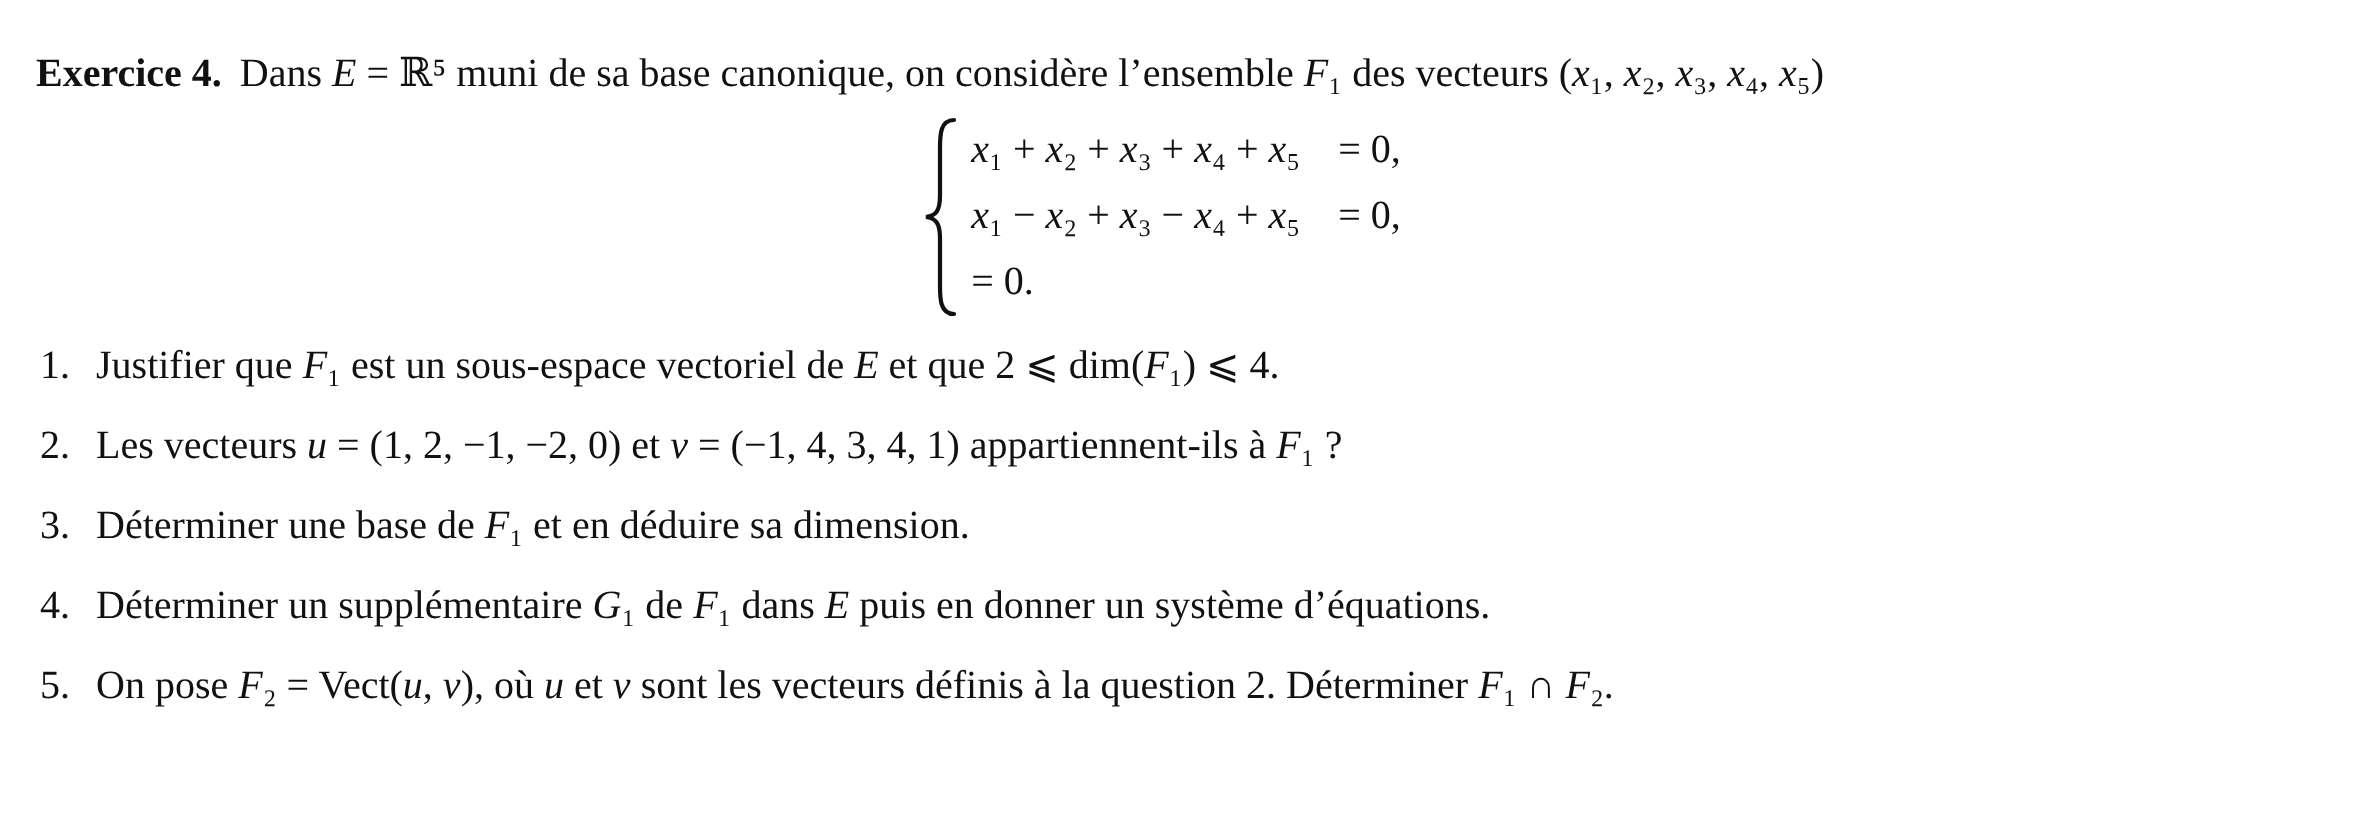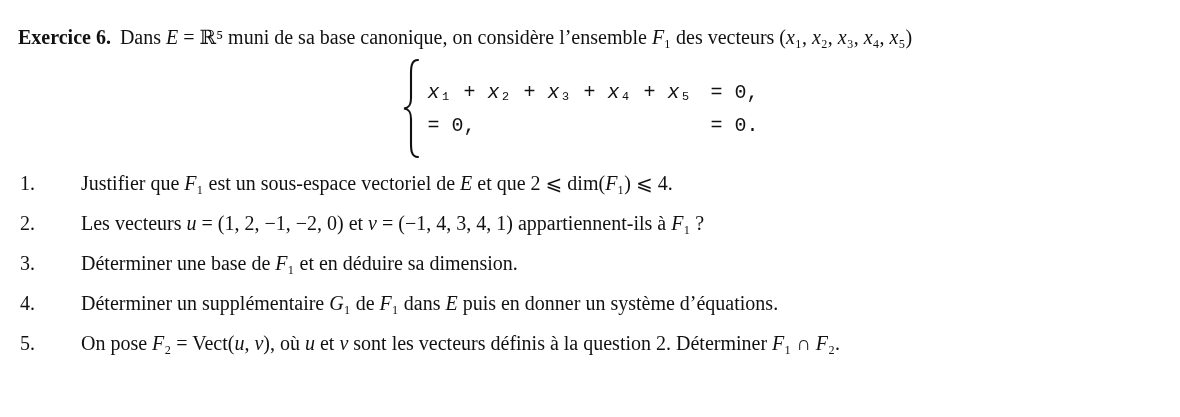--- a/index.html
+++ b/index.html
@@ -39,21 +39,20 @@
     transform: translateX(-10px);
   }
   .brace-wrap {
     display: flex;
     align-items: center;
   }
   .eqs {
     display: grid;
     grid-template-columns: auto auto;
     column-gap: 19px;
-    font-family: Liberation Mono, monospace;
   }
   .eqs .lhs {
     text-align: right;
     line-height: 33px;
   }
   .eqs .rhs {
     text-align: left;
     line-height: 33px;
   }
   
@@ -66,41 +65,41 @@
     line-height: 27px;
     margin-bottom: 13px;
     padding-left: 2px;
   }
   .qnum {
     flex: none;
     width: 28px;
   }
   .qtext {
     flex: 1;
-    margin-left: 33px;
   }
 </style>
 </head>
 <body>
 
 <div class="doc">
 
   <div class="intro-line">
-    <span class="exercise-label">Exercice 6.</span><span class="math">Dans <i>E</i> = ℝ⁵ muni de sa base canonique, on considère l’ensemble <i>F</i>₁ des vecteurs (<i>x</i>₁, <i>x</i>₂, <i>x</i>₃, <i>x</i>₄, <i>x</i>₅)</span>
+    <span class="exercise-label">Exercice 4.</span><span class="math">Dans <i>E</i> = ℝ⁵ muni de sa base canonique, on considère l’ensemble <i>F</i>₁ des vecteurs (<i>x</i>₁, <i>x</i>₂, <i>x</i>₃, <i>x</i>₄, <i>x</i>₅)</span>
   </div>
 
   <div class="system">
     <span class="brace-wrap">
       <svg width="17" height="101" viewBox="0 0 17 101" aria-hidden="true">
         <path d="M15 2 C8 2 8 10 8 16 L8 40 C8 47.5 5.8 49.9 1 50.5 C5.8 51.1 8 53.5 8 61 L8 85 C8 91 8 99 15 99" fill="none" stroke="#111111" stroke-width="2.1" stroke-linecap="round"></path>
       </svg>
     </span>
     <div class="eqs">
       <span class="lhs math"><i>x</i>₁ + <i>x</i>₂ + <i>x</i>₃ + <i>x</i>₄ + <i>x</i>₅</span>
       <span class="rhs math">= 0,</span>
+      <span class="lhs math"><i>x</i>₁ − <i>x</i>₂ + <i>x</i>₃ − <i>x</i>₄ + <i>x</i>₅</span>
       <span class="rhs math">= 0,</span>
       <span class="rhs math">= 0.</span>
     </div>
   </div>
 
   <div class="questions">
     <div class="q">
       <span class="qnum">1.</span>
       <span class="qtext math">Justifier que <i>F</i>₁ est un sous-espace vectoriel de <i>E</i> et que 2 ⩽ dim(<i>F</i>₁) ⩽ 4.</span>
     </div>

